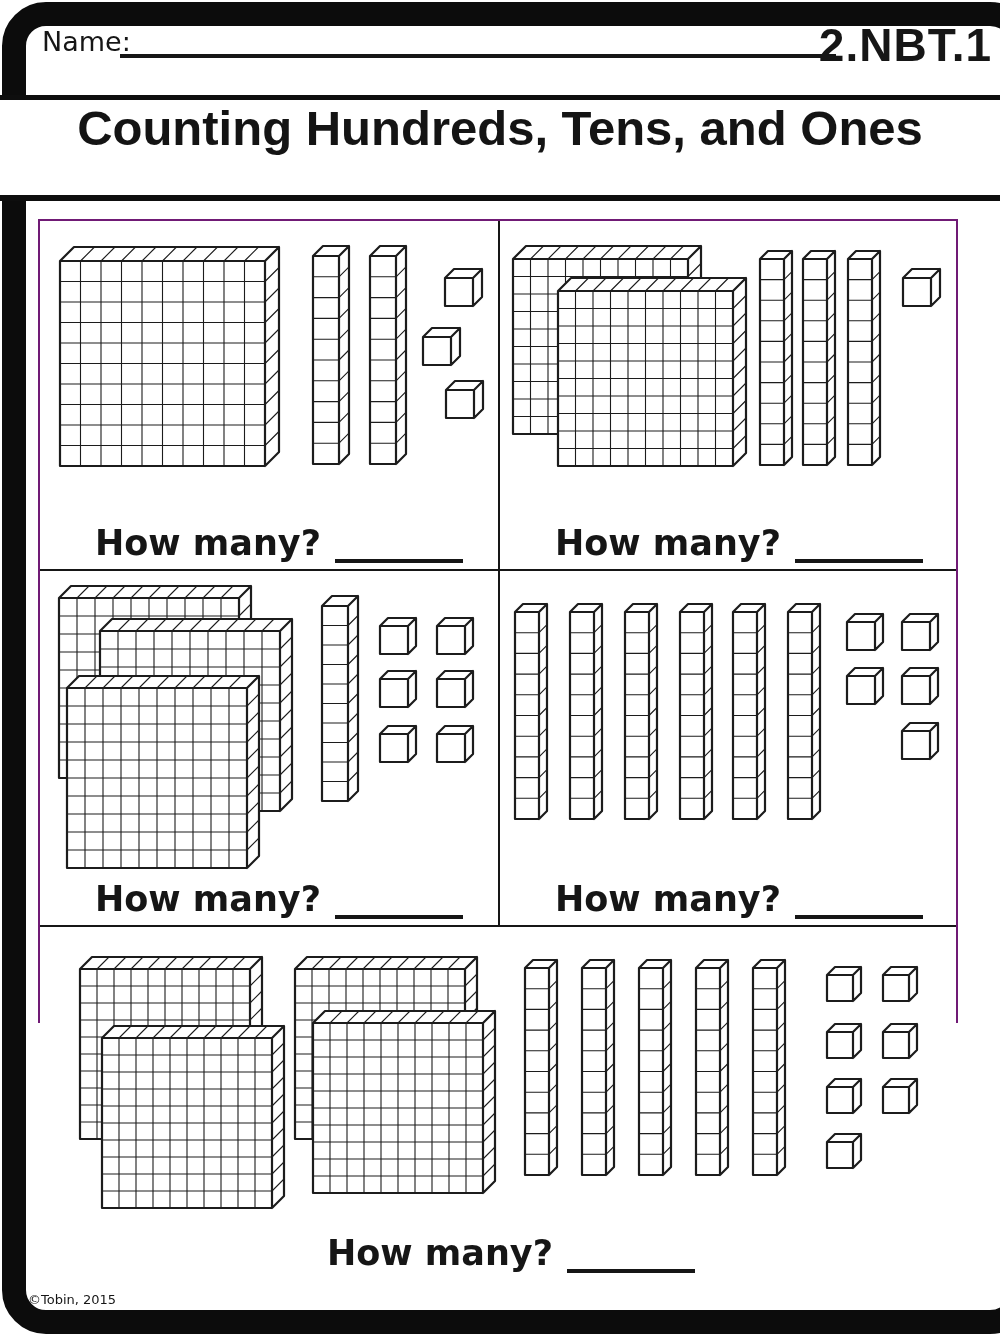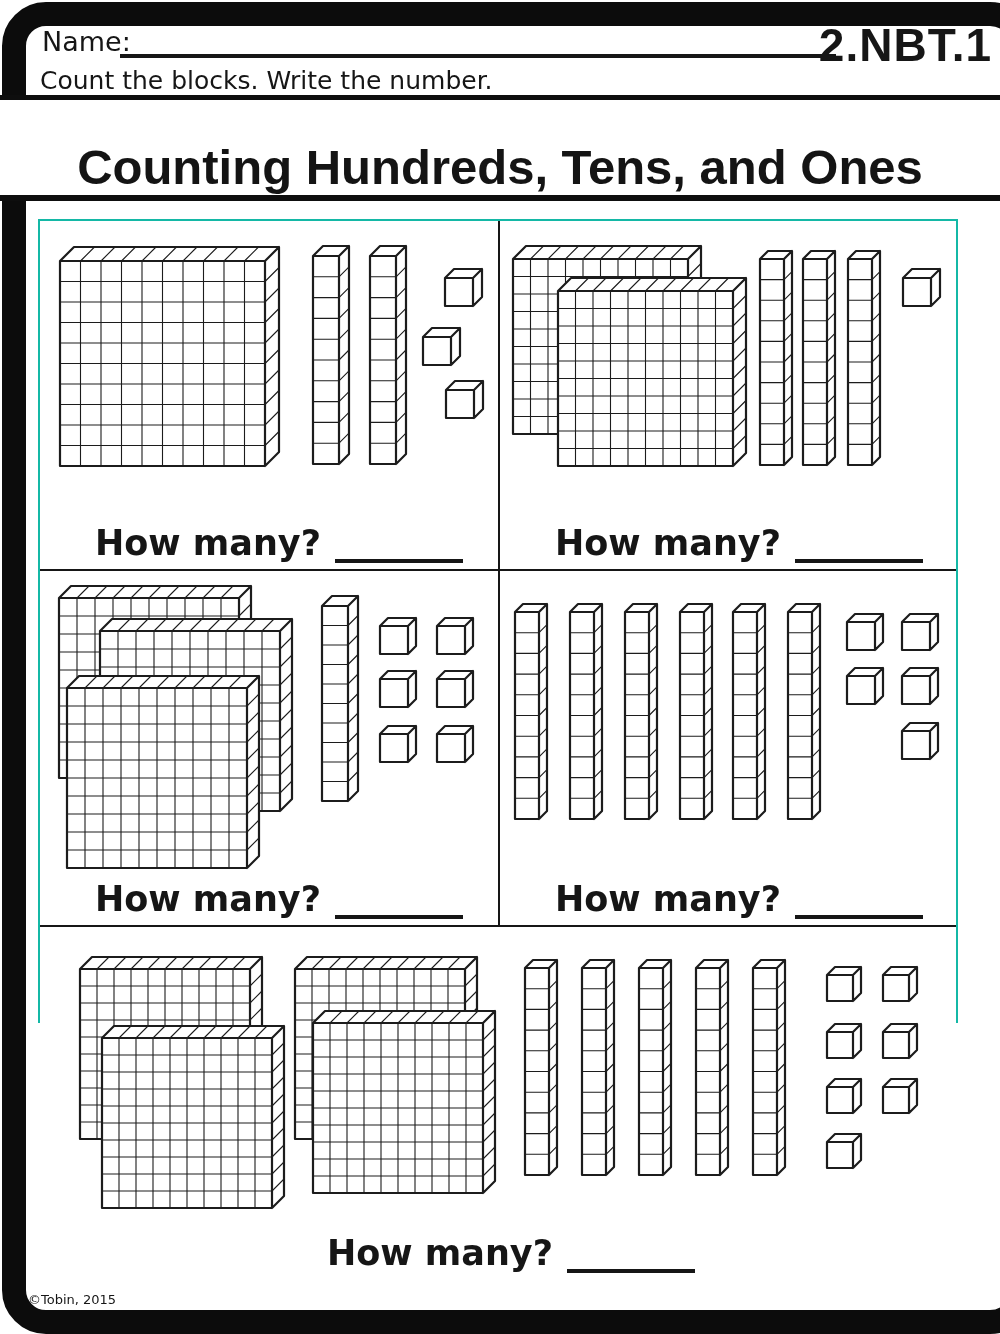--- a/index.html
+++ b/index.html
@@ -8,25 +8,25 @@
   .frame{position:absolute;left:2px;top:2px;right:2px;bottom:0;
          border:24px solid #0c0c0c;border-radius:44px;z-index:5;pointer-events:none;}
   .hdr-name{position:absolute;left:42px;top:26px;font-size:27px;z-index:6;}
   .name-line{position:absolute;left:120px;top:28px;width:716px;height:26px;
              border-bottom:4px solid #161616;z-index:6;}
   .standard{position:absolute;right:44px;top:18px;font-size:46px;font-weight:bold;
             letter-spacing:1px;z-index:6;font-family:"Liberation Sans",sans-serif;}
   .instruction{position:absolute;left:40px;top:66px;font-size:25px;z-index:6;}
   .banner{position:absolute;left:0;top:95px;width:1000px;height:95px;background:#ffffff;
           border-top:5px solid #0e0e0e;border-bottom:6px solid #0e0e0e;z-index:10;
-          display:flex;align-items:flex-end;justify-content:center;}
+          display:flex;align-items:flex-start;justify-content:center;}
   .banner h1{margin:0;font-family:"Liberation Sans",sans-serif;font-weight:bold;
              font-size:49px;white-space:nowrap;color:#141414;}
   .grid{position:absolute;left:38px;top:219px;width:920px;height:804px;background:#fdba74;
-        border:2px solid #14b8a6;box-sizing:border-box;display:grid;
+        border:2px solid #701a75;box-sizing:border-box;display:grid;
         grid-template-columns:460px 456px;grid-template-rows:350px 356px 358px;z-index:6;}
   .cell{position:relative;box-sizing:border-box;overflow:hidden;background:#ffffff;}
   .c1,.c3{border-right:2px solid #161616;}
   .c1,.c2,.c3,.c4{border-bottom:2px solid #161616;}
   .c5{grid-column:1 / span 2;}
   .cell svg{position:absolute;left:0;top:0;}
   .q{position:absolute;left:55px;bottom:6px;font-size:35px;font-weight:bold;
      white-space:nowrap;z-index:7;}
   .c5 .q{left:287px;bottom:12px;}
   .blank{display:inline-block;width:128px;height:40px;border-bottom:4px solid #161616;
@@ -35,21 +35,20 @@
 </style>
 </head>
 <body>
 
 <div class="page">
   <div class="frame"></div>
 
   <span class="hdr-name">Name:</span>
   <div class="name-line"></div>
   <span class="standard">2.NBT.1</span>
-  <div class="instruction">Count the blocks. Write the number.</div>
 
   <div class="banner">
     <h1>Counting Hundreds, Tens, and Ones</h1>
   </div>
 
   <div class="grid">
     <div class="cell c1">
         <svg width="460" height="350" viewBox="0 0 460 350">
           <g>
             <path d="M20 40h205v205h-205zM20 40l14 -14h205l-14 14zM225 40l14 -14v205l-14 14z" fill="#ffffff" stroke="#1c1c1c" stroke-width="2.2" stroke-linejoin="round"></path>

